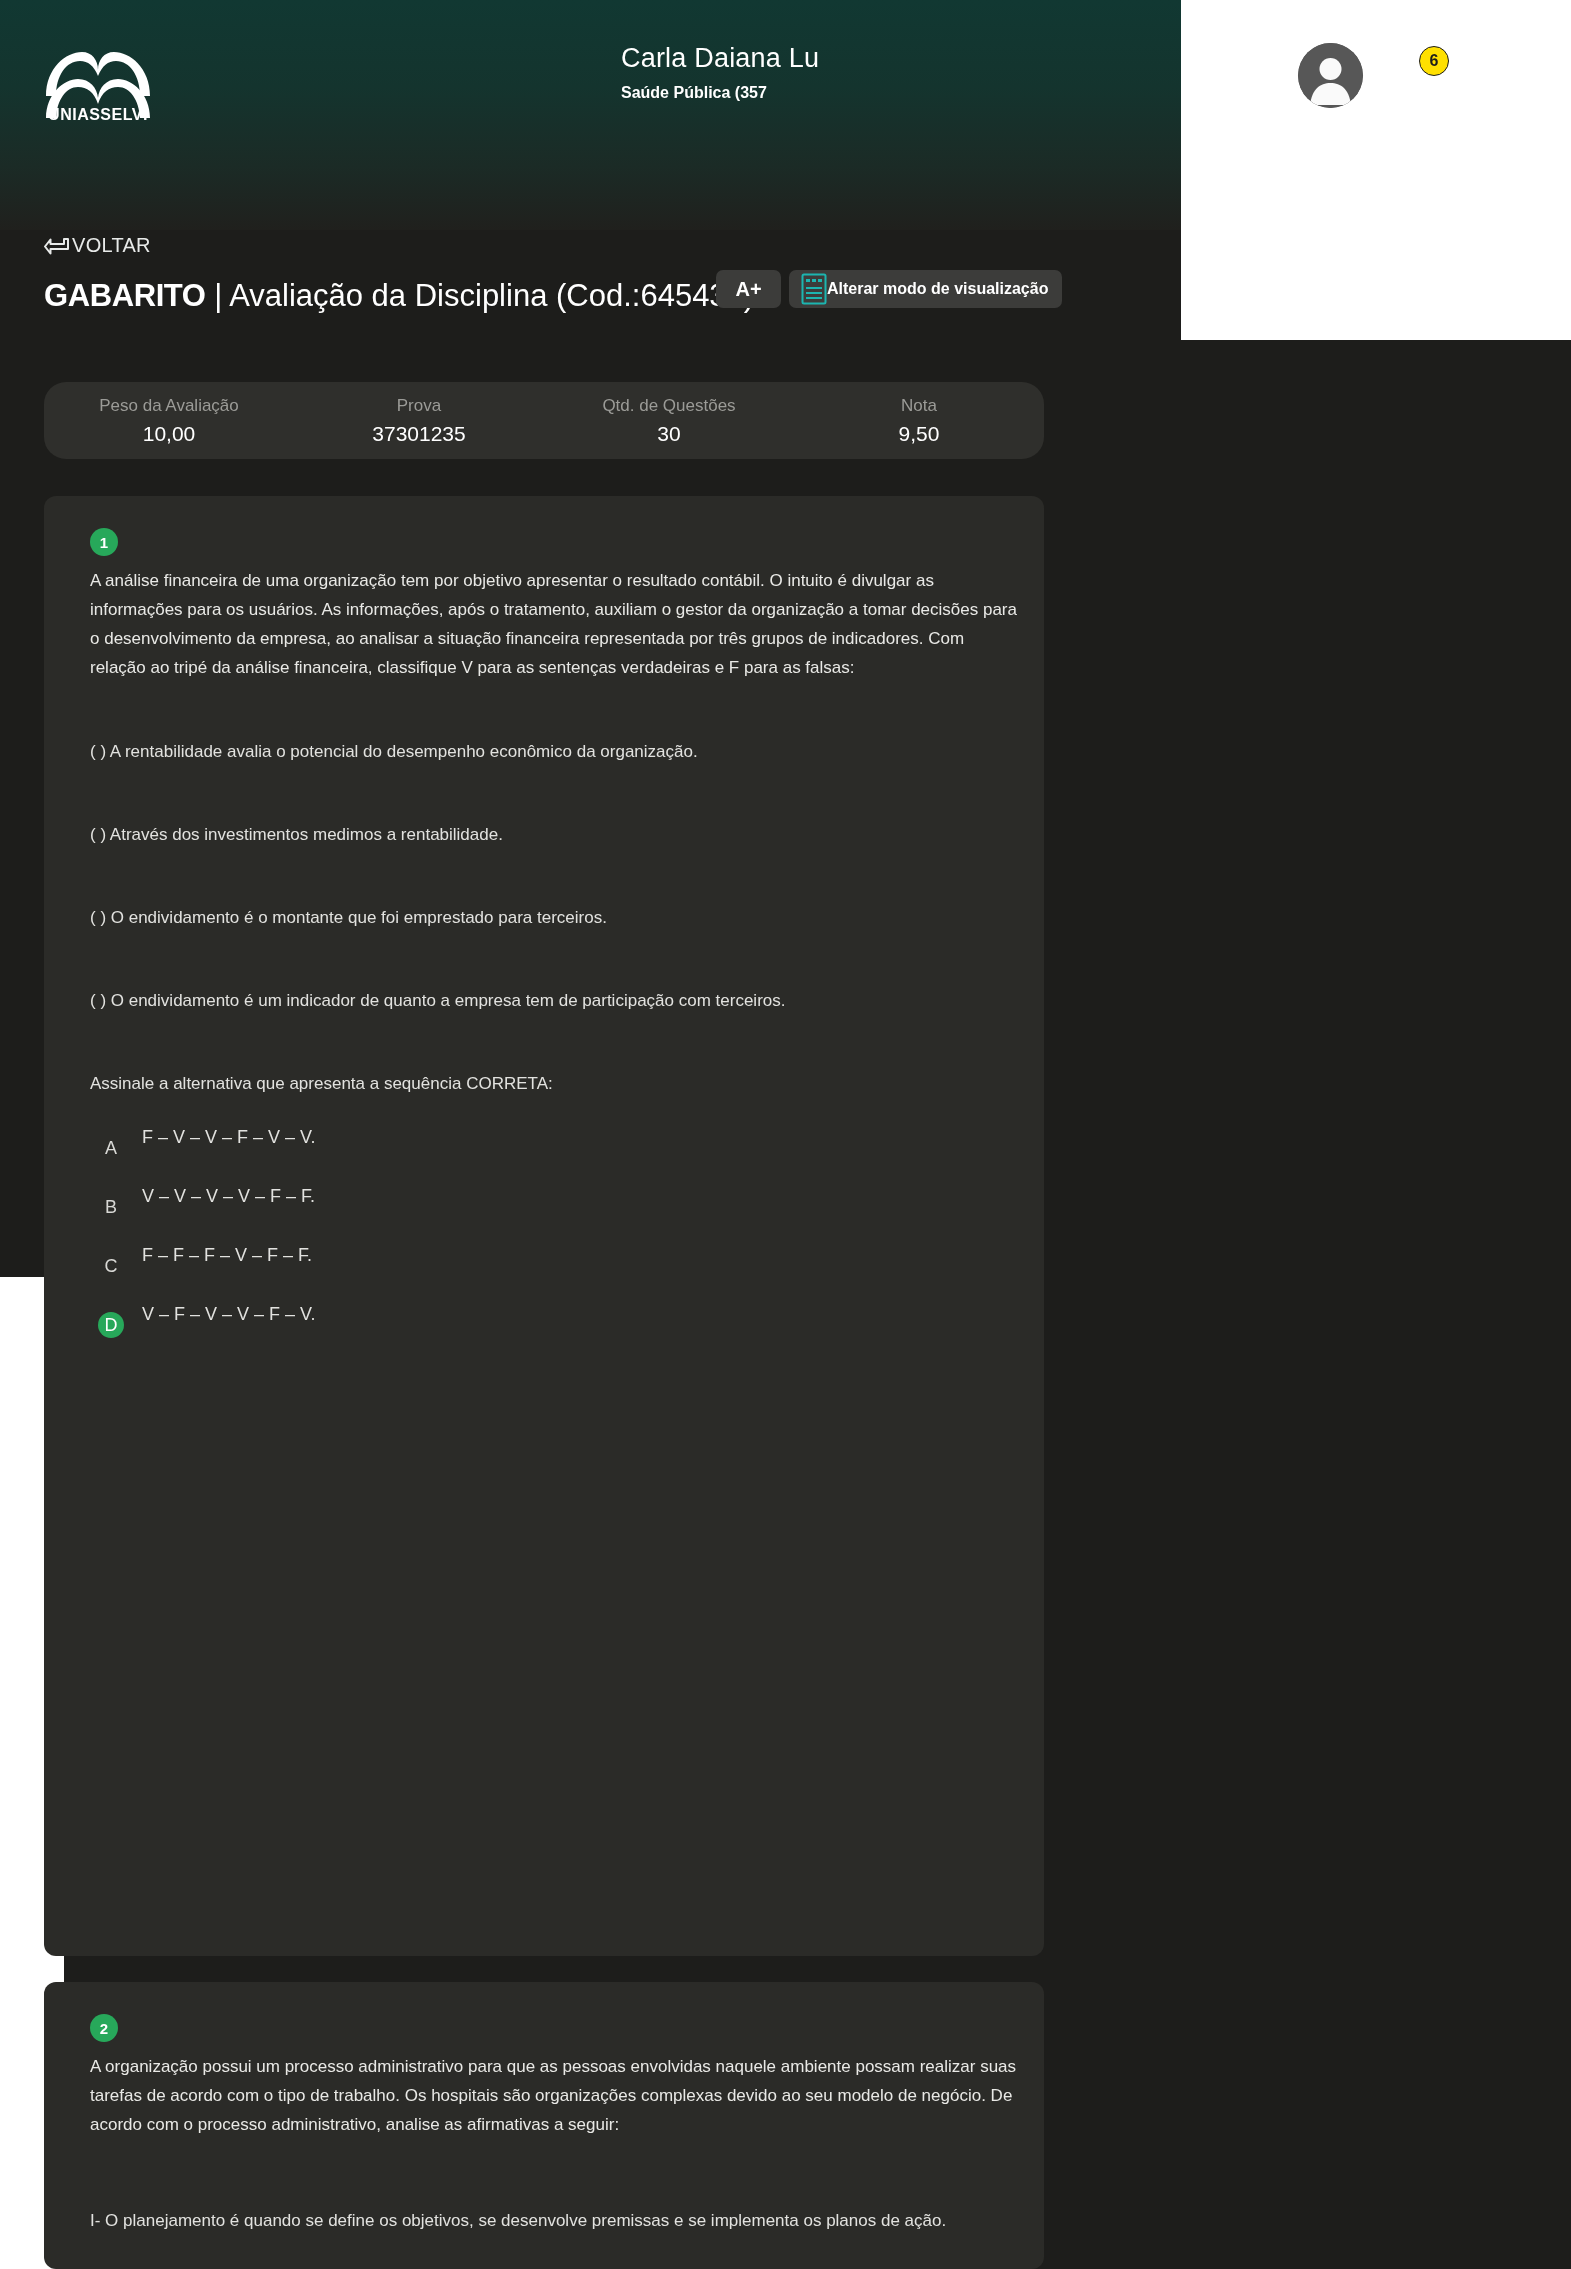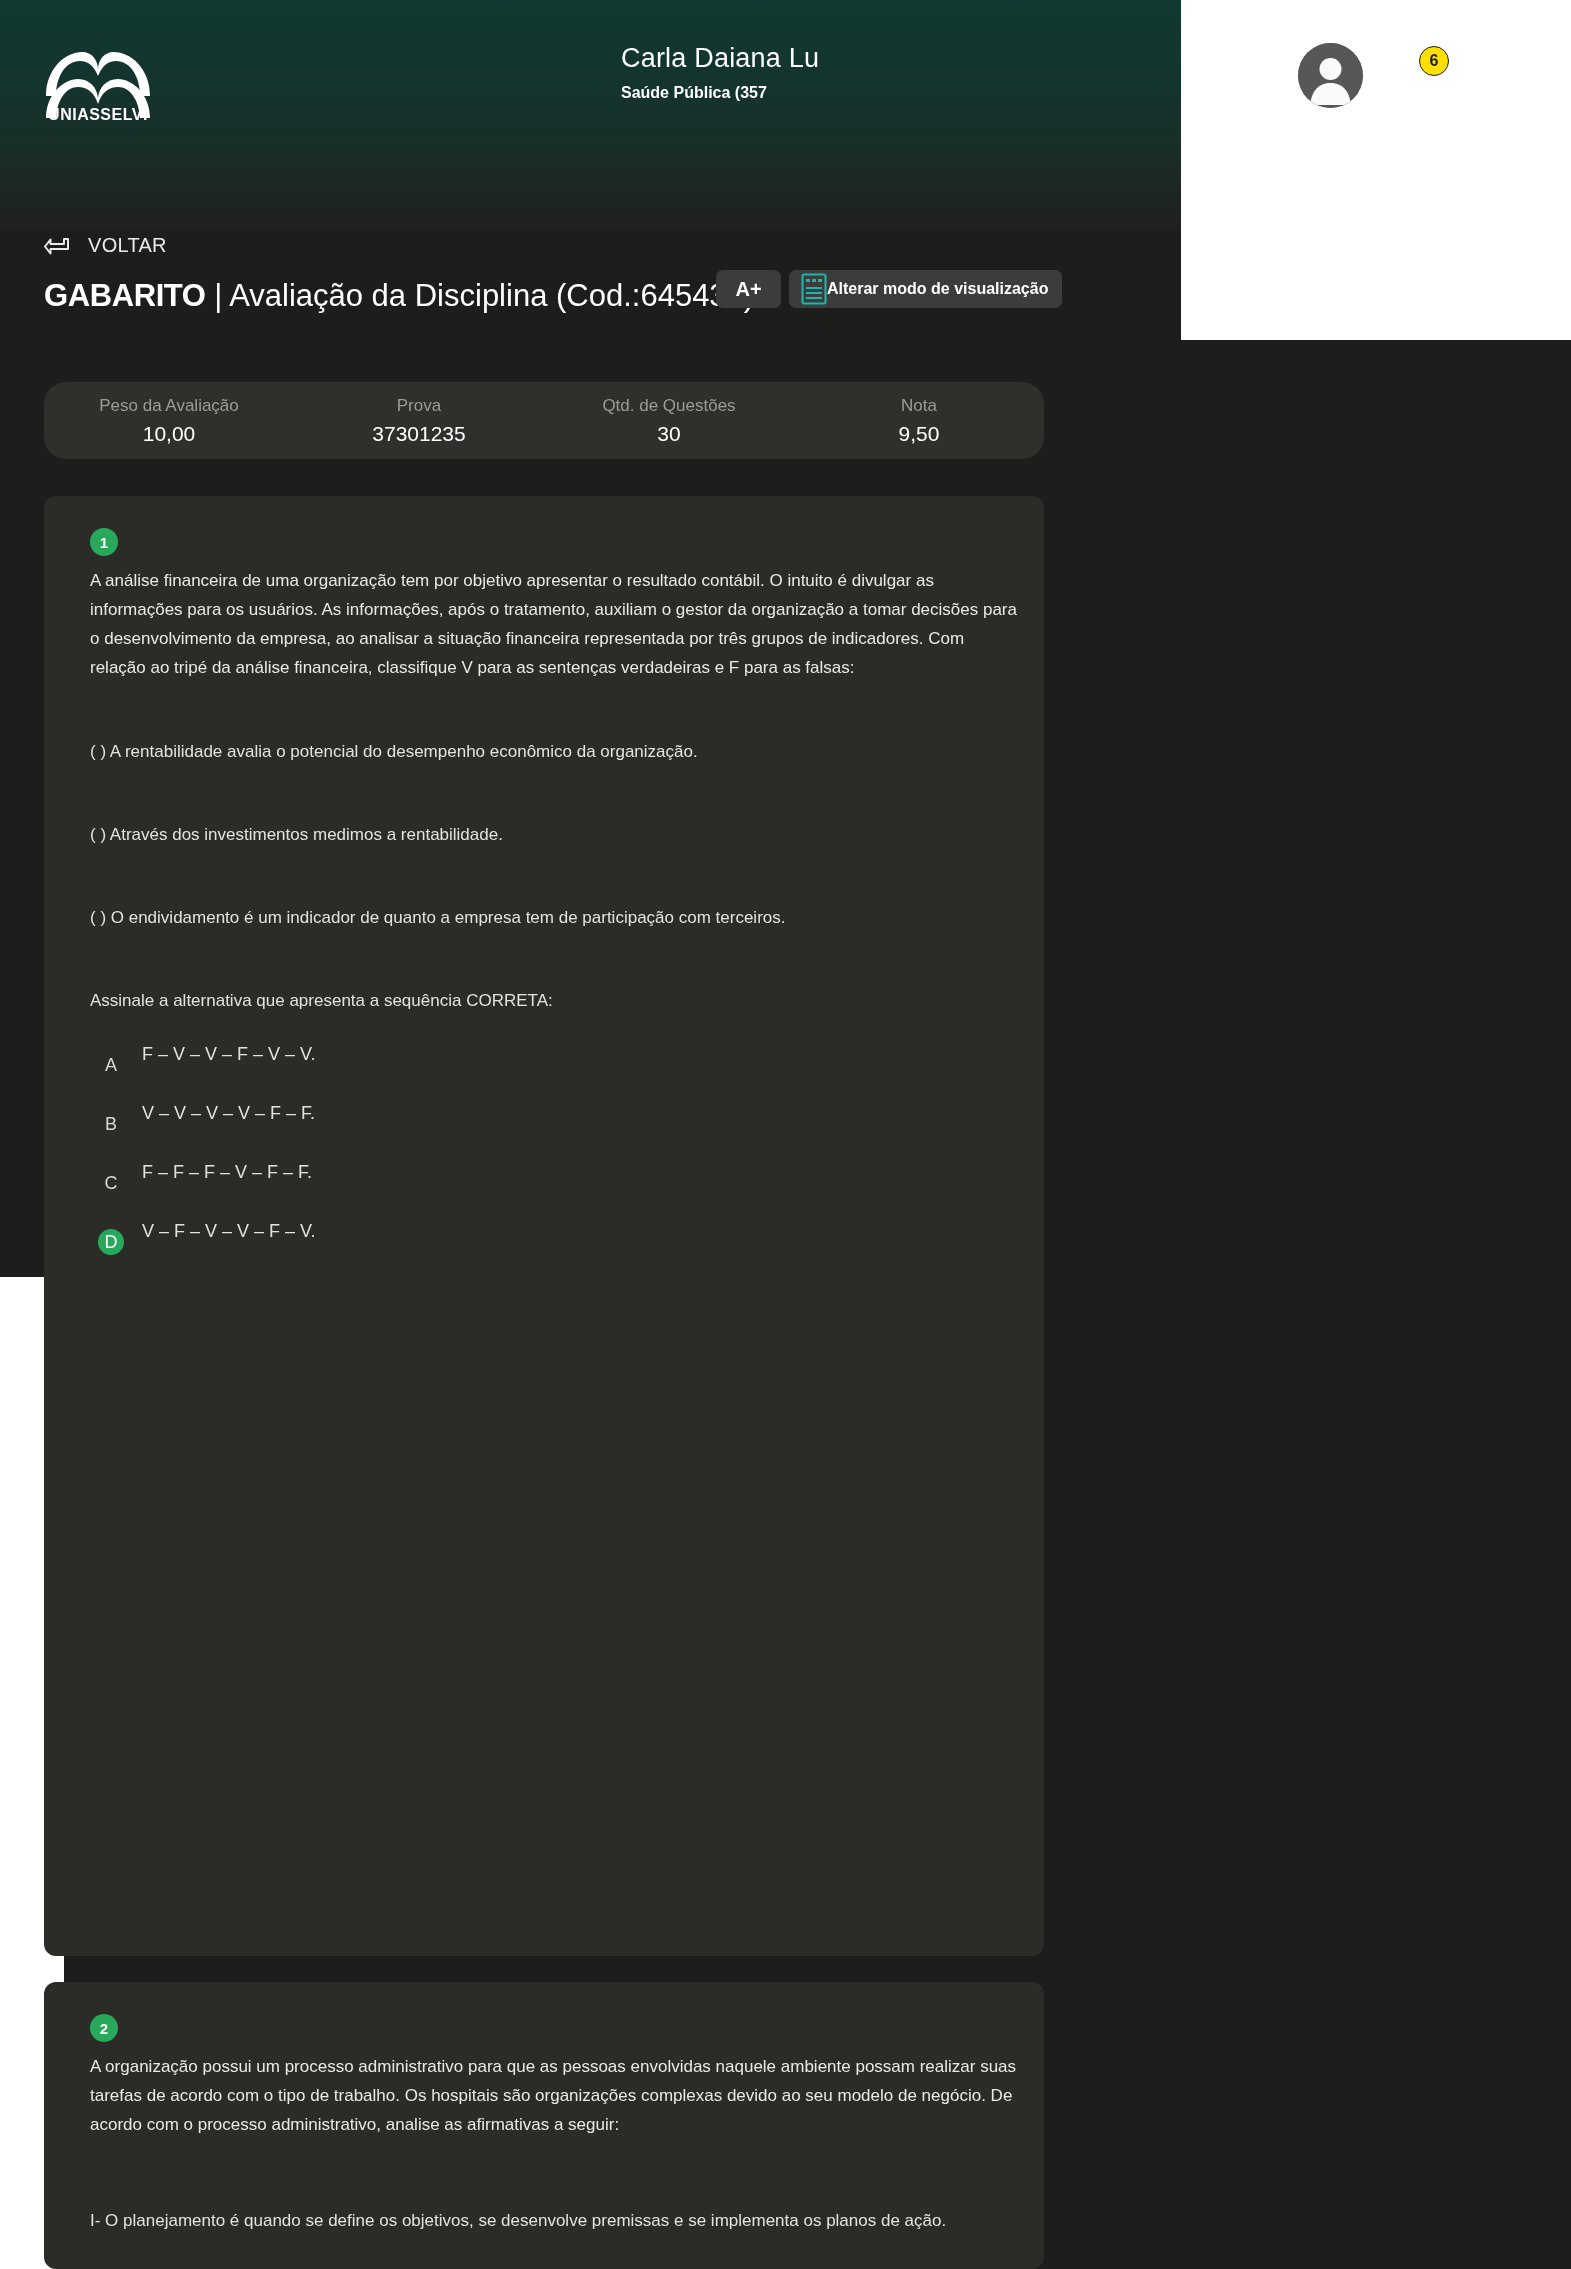--- a/index.html
+++ b/index.html
@@ -62,21 +62,21 @@
   .notif-pill{
     position:absolute; left:1419px; top:46px; width:30px; height:30px;
     border-radius:50%; background:#ffe000; border:1.5px solid #1d1d1b;
     color:#1d1d1b; font-size:16px; font-weight:700;
     display:flex; align-items:center; justify-content:center;
   }
 
   
   .back-link{
     position:absolute; left:44px; top:234px;
-    display:flex; align-items:center; gap:18px;
+    display:flex; align-items:center; gap:2px;
     color:#e8eae9; font-size:20px; letter-spacing:.3px;
     cursor:pointer;
   }
   .back-link .ico{ display:flex; align-items:center; }
 
   
   .title-row{
     position:absolute; left:44px; top:275px; width:1100px; height:60px;
   }
   .page-title{
@@ -240,20 +240,21 @@
     <div class="summary-value">9,50</div>
   </div>
 </div>
 
 <div class="card" id="card-1" style="top:496px;height:1460px;">
   <div class="q-badge">1</div>
   <div class="q-stem">A análise financeira de uma organização tem por objetivo apresentar o resultado contábil. O intuito é divulgar as informações para os usuários. As informações, após o tratamento, auxiliam o gestor da organização a tomar decisões para o desenvolvimento da empresa, ao analisar a situação financeira representada por três grupos de indicadores. Com relação ao tripé da análise financeira, classifique V para as sentenças verdadeiras e F para as falsas:</div>
 
   <div class="stmt" style="margin-top:56px;">(   ) A rentabilidade avalia o potencial do desempenho econômico da organização.</div>
   <div class="stmt" style="margin-top:56px;">(   ) Através dos investimentos medimos a rentabilidade.</div>
+  <div class="stmt" style="margin-top:56px;">(   ) O endividamento é o montante que foi emprestado para terceiros.</div>
   <div class="stmt" style="margin-top:56px;">(   ) O endividamento é um indicador de quanto a empresa tem de participação com terceiros.</div>
 
   <div class="instruction" style="margin-top:56px;">Assinale a alternativa que apresenta a sequência CORRETA:</div>
 
   <div class="alt-row" style="margin-top:38px;">
     <div class="alt-letter">A</div>
     <div class="alt-text">F – V – V – F – V – V.</div>
   </div>
   <div class="alt-row" style="margin-top:33px;">
     <div class="alt-letter">B</div>

